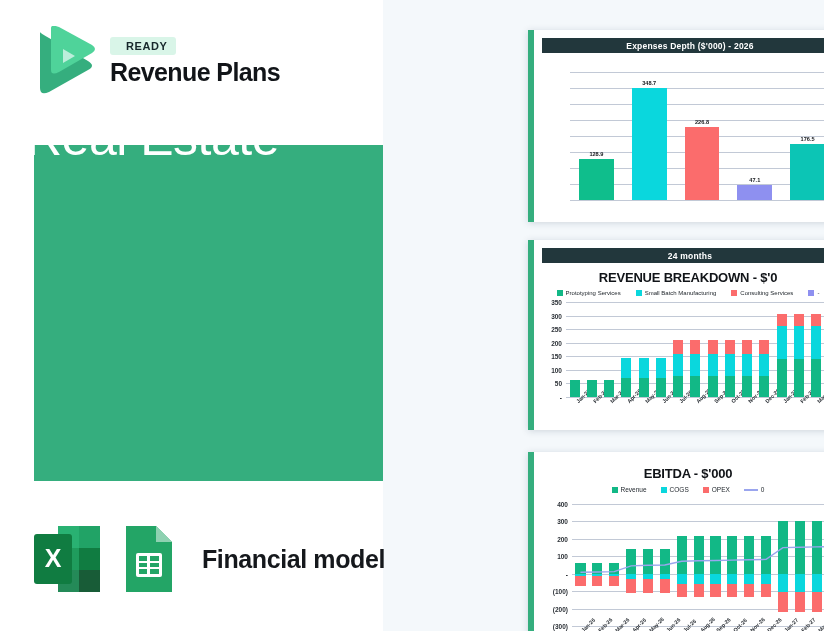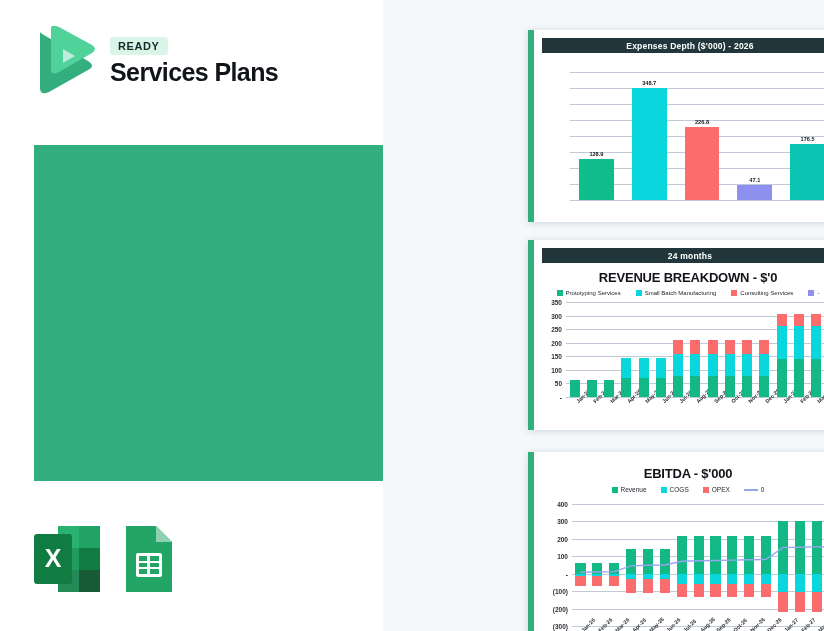--- a/index.html
+++ b/index.html
@@ -22,21 +22,21 @@
   .logo-block {
     position:absolute; left:30px; top:26px;
     display:flex; align-items:center; gap:14px;
   }
   .logo-mark { width:66px; height:72px; position:relative; }
   .logo-text { display:flex; flex-direction:column; gap:3px; }
   .ready-badge {
     display:inline-block; align-self:flex-start;
     background:#d9f5e8; color:#17272b;
     font-size:11px; font-weight:bold; letter-spacing:.6px;
-    padding:3px 8px 3px 8px; border-radius:3px;
+    padding:3px 8px 3px 16px; border-radius:3px;
   }
   .brand-name {
     font-size:25px; font-weight:bold; color:#111418; letter-spacing:-0.6px;
     white-space:nowrap;
   }
   
   .hero-panel {
     position:absolute; left:34px; top:145px; width:349px; height:336px;
     background:#35ae7e;
   }
@@ -119,26 +119,27 @@
 <div class="logo-block">
   <div class="logo-mark">
     <svg width="66" height="72" viewBox="0 0 66 72">
       <path d="M10 6 L10 62 Q10 70 19 66 L58 44 Q66 40 58 35 L19 12 Q10 7 10 6 Z" fill="#35ae7e"></path>
       <path d="M21 2 L21 44 Q21 50 29 46 L62 27 Q68 23 62 19 L29 1 Q21 -2 21 2 Z" fill="#4fd39a"></path>
       <path d="M33 23 L45 30 L33 37 Z" fill="#bdeedb"></path>
     </svg>
   </div>
   <div class="logo-text">
     <span class="ready-badge">READY</span>
-    <span class="brand-name">Services Plans</span>
+    <span class="brand-name">Revenue Plans</span>
   </div>
 </div>
 
 <div class="hero-panel"></div>
 <div class="hero-title">
+  <div>Real Estate</div>
 </div>
 
 <div class="footer-row">
   <div class="xls-icon">
     <svg width="70" height="72" viewBox="0 0 70 72">
       <rect x="26" y="3" width="42" height="22" fill="#21a366"></rect>
       <rect x="26" y="25" width="42" height="22" fill="#107c41"></rect>
       <rect x="26" y="47" width="42" height="22" fill="#185c37"></rect>
       <rect x="26" y="3" width="21" height="66" fill="#33c481" opacity="0.45"></rect>
       <rect x="2" y="11" width="38" height="50" rx="3" fill="#107c41"></rect>
@@ -151,20 +152,21 @@
       <path d="M38 3 l16 16 h-16 Z" fill="#8ed1b1"></path>
       <rect x="18" y="30" width="26" height="24" rx="2" fill="#ffffff"></rect>
       <rect x="21" y="33" width="8" height="5" fill="#23a566"></rect>
       <rect x="32" y="33" width="9" height="5" fill="#23a566"></rect>
       <rect x="21" y="40" width="8" height="4" fill="#23a566"></rect>
       <rect x="32" y="40" width="9" height="4" fill="#23a566"></rect>
       <rect x="21" y="46" width="8" height="5" fill="#23a566"></rect>
       <rect x="32" y="46" width="9" height="5" fill="#23a566"></rect>
     </svg>
   </div>
+  <span class="footer-label">Financial model</span>
 </div>
 
 <div class="card card1">
   <div class="card-accent"></div>
   <div class="dark-bar">Expenses Depth ($'000) - 2026</div>
   <div class="plot" id="plot1" style="position:absolute; left:42px; top:42px; right:14px; height:128px;">
       <div class="gridline" style="top: 0px;"></div>
       <div class="gridline" style="top: 16px;"></div>
       <div class="gridline" style="top: 32px;"></div>
       <div class="gridline" style="top: 48px;"></div>

